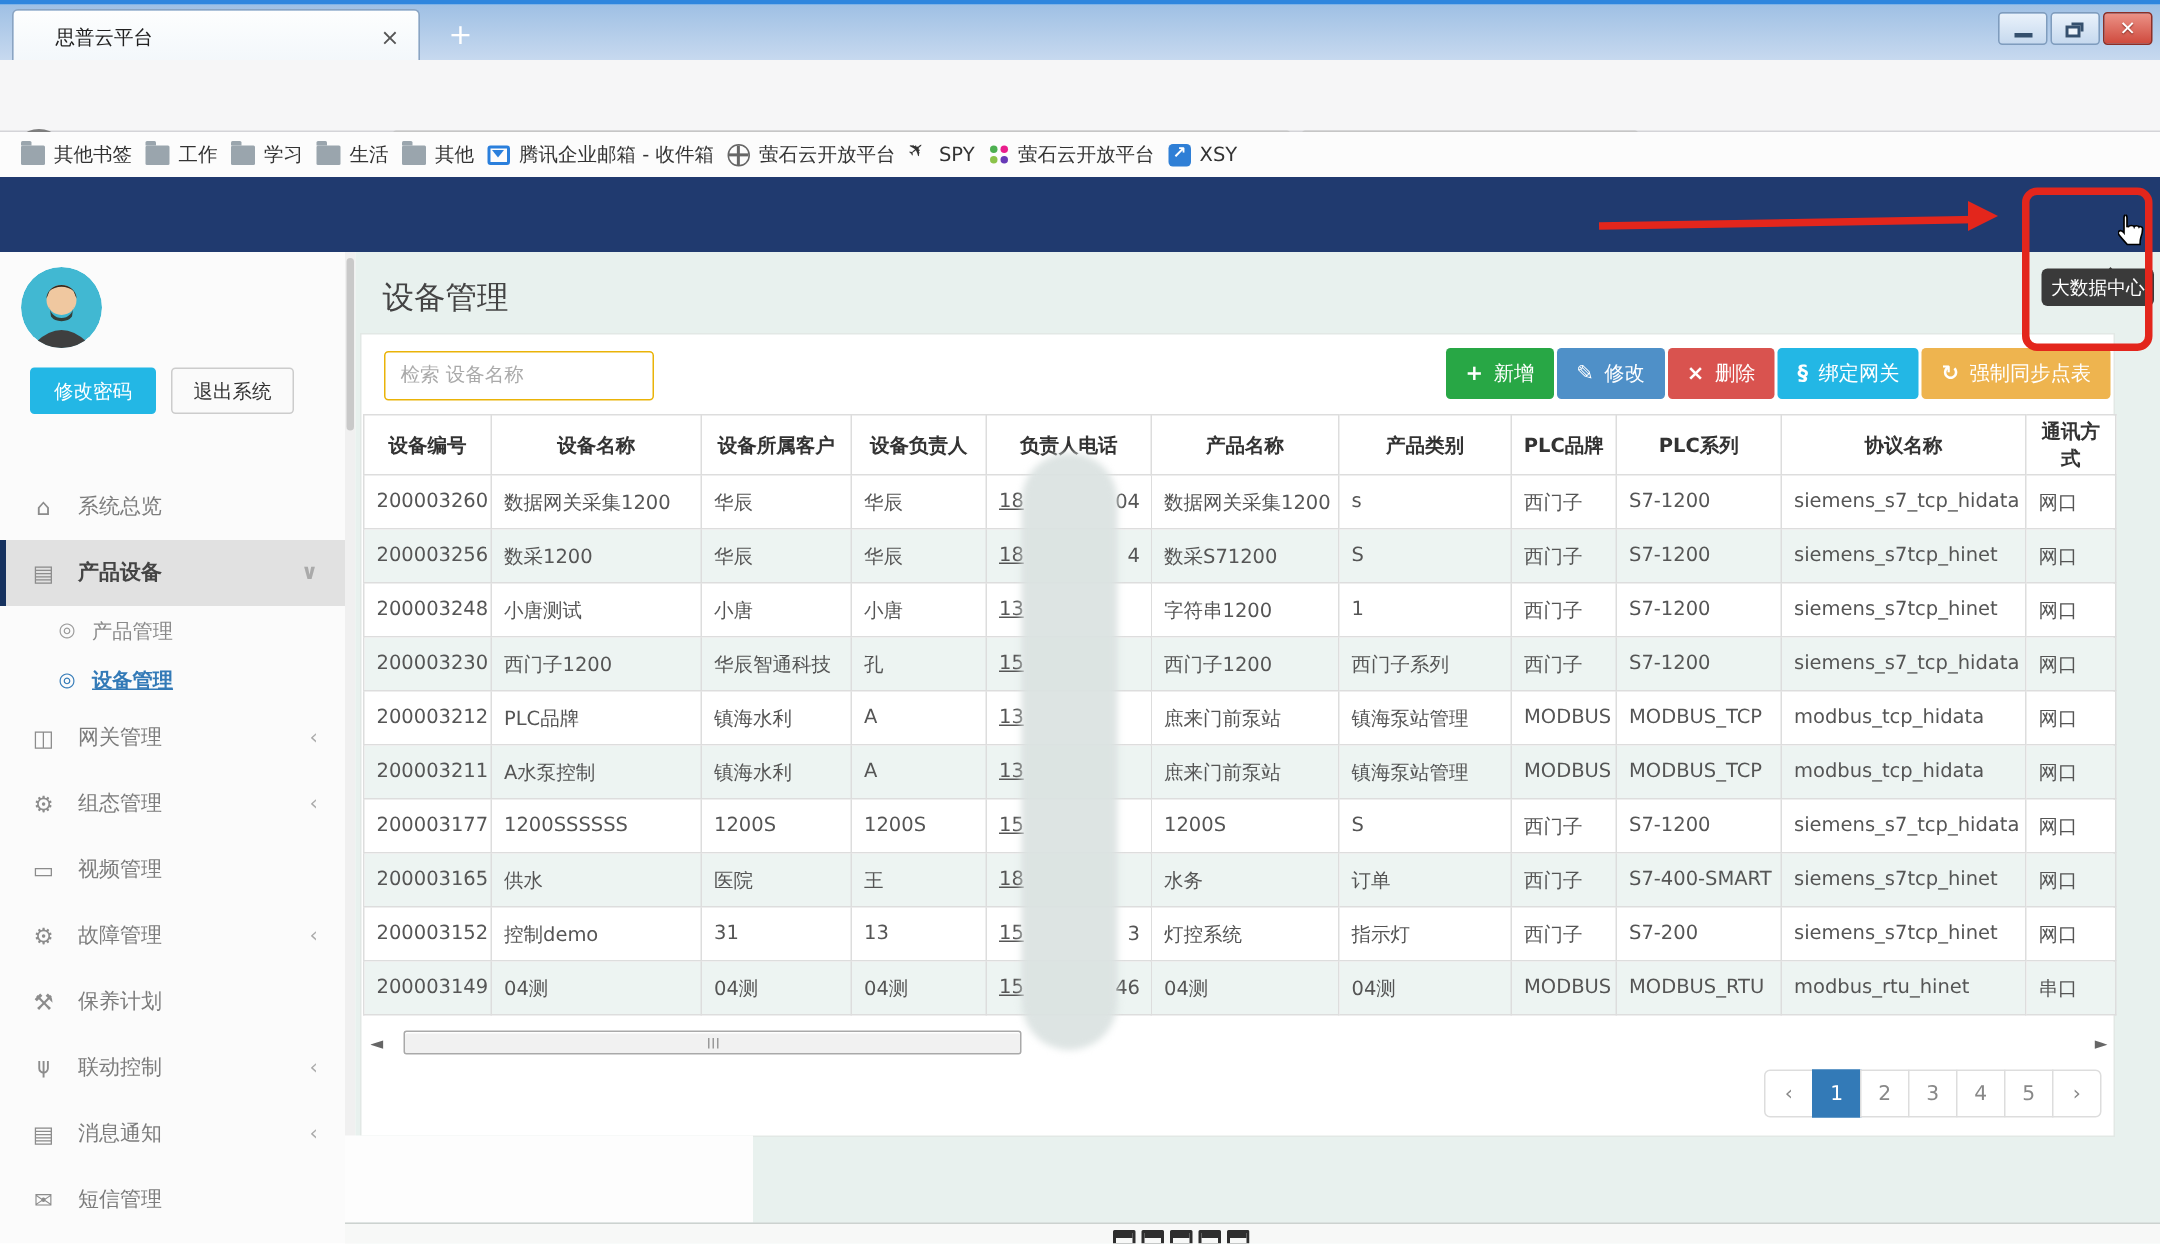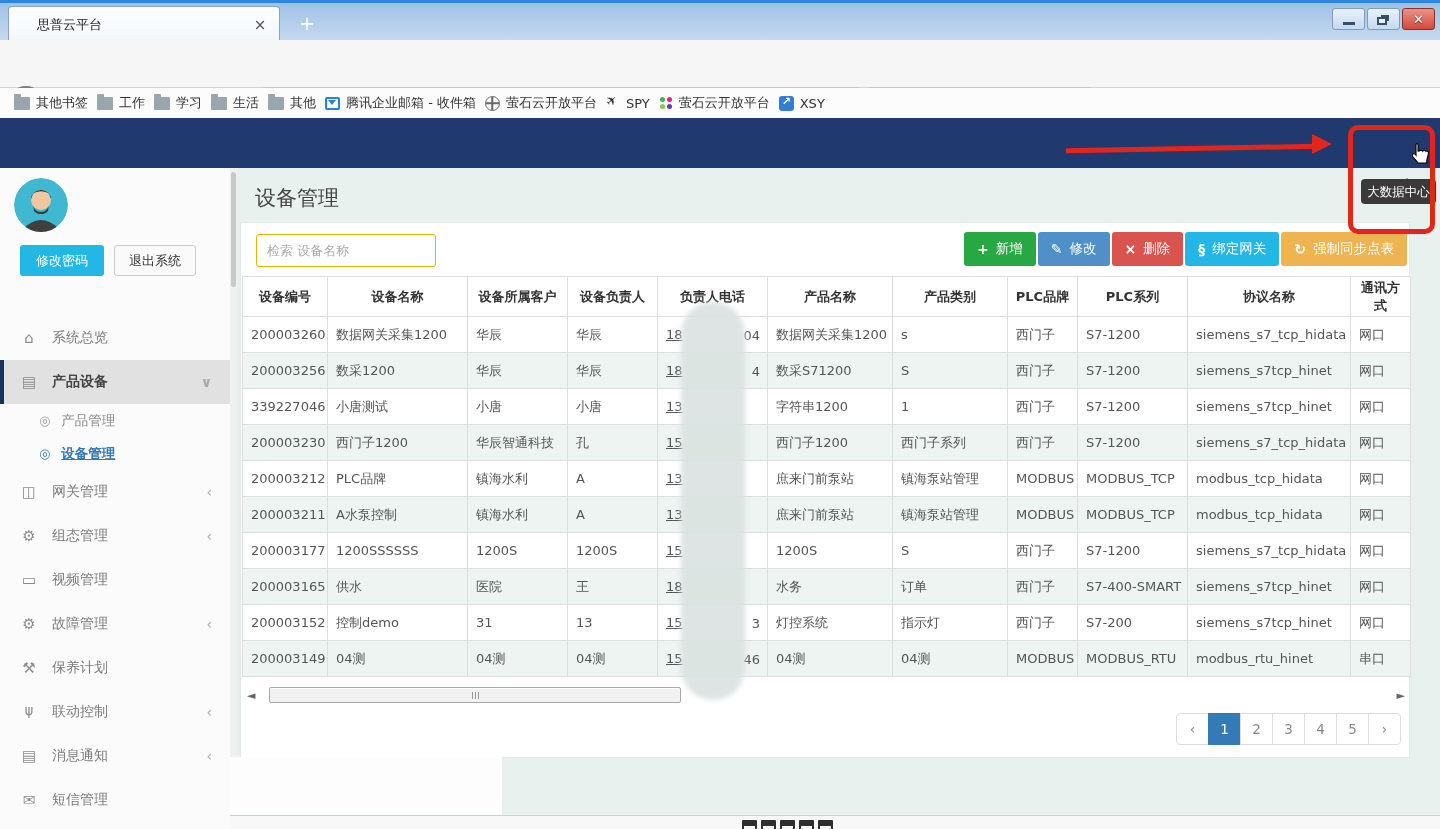--- a/index.html
+++ b/index.html
@@ -463,21 +463,21 @@
             <td>华辰</td>
             <td class="phone-cell"><span class="pfrag-l">18</span><span class="pfrag-r">4</span></td>
             <td>数采S71200</td>
             <td>S</td>
             <td>西门子</td>
             <td>S7-1200</td>
             <td>siemens_s7tcp_hinet</td>
             <td>网口</td>
           </tr>
           <tr>
-            <td>339227046</td>
+            <td>200003248</td>
             <td>小唐测试</td>
             <td>小唐</td>
             <td>小唐</td>
             <td class="phone-cell"><span class="pfrag-l">13</span><span class="pfrag-r"></span></td>
             <td>字符串1200</td>
             <td>1</td>
             <td>西门子</td>
             <td>S7-1200</td>
             <td>siemens_s7tcp_hinet</td>
             <td>网口</td>

